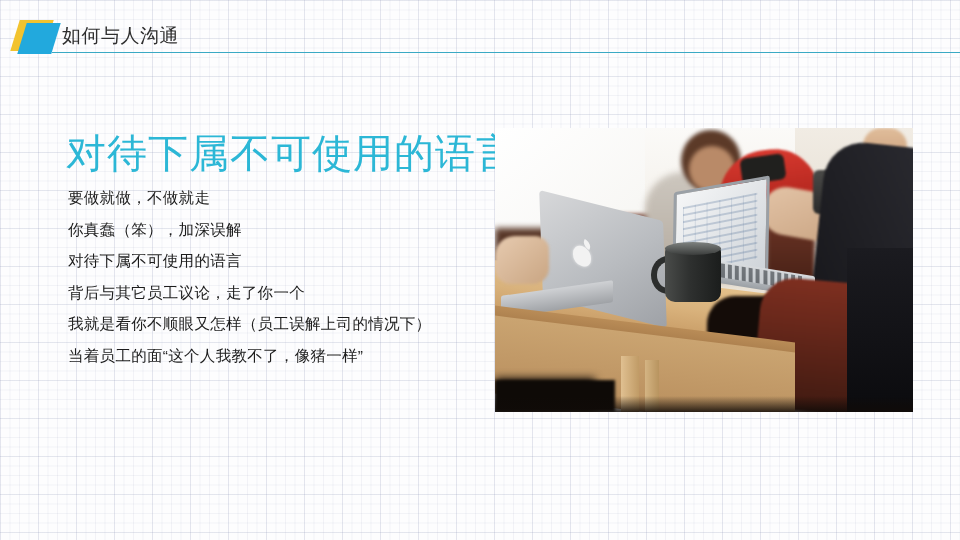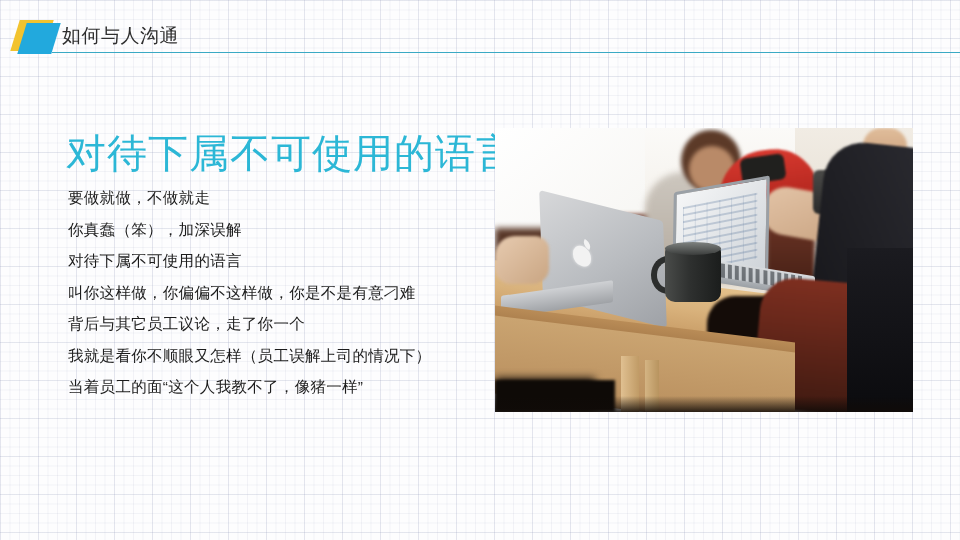--- a/index.html
+++ b/index.html
@@ -382,21 +382,20 @@
 
     <div id="header-rule"></div>
   </div>
 
   <div id="main-title">对待下属不可使用的语言</div>
 
   <div id="body-list">
     <div class="line">要做就做，不做就走</div>
     <div class="line">你真蠢（笨），加深误解</div>
     <div class="line">对待下属不可使用的语言</div>
-    <div class="line">叫你这样做，你偏偏不这样做，你是不是有意刁难</div>
     <div class="line">背后与其它员工议论，走了你一个</div>
     <div class="line">我就是看你不顺眼又怎样（员工误解上司的情况下）</div>
     <div class="line">当着员工的面“这个人我教不了，像猪一样”</div>
   </div>
 
   <div id="photo">
     <div class="layer bg-wall"></div>
     <div class="layer bg-window"></div>
     <div class="layer bg-wall-right"></div>
 

